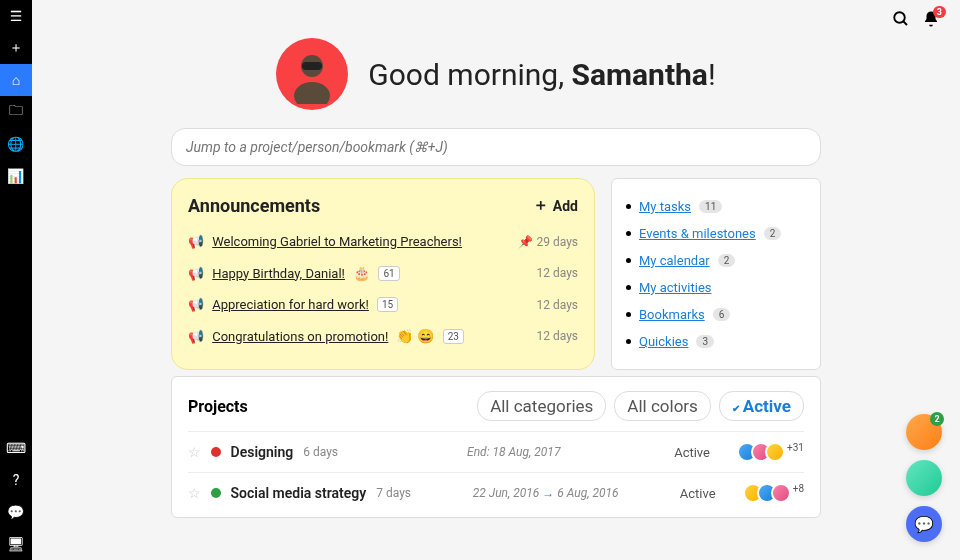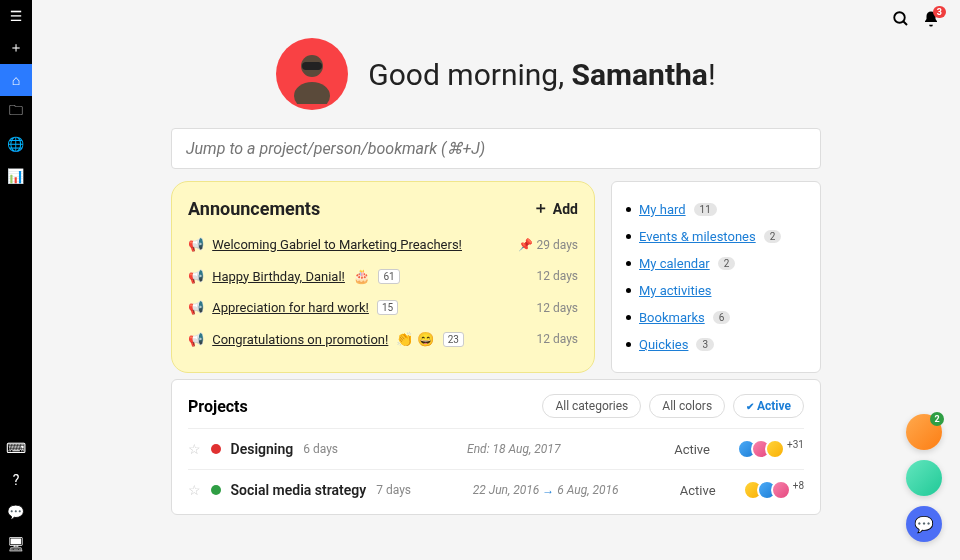--- a/index.html
+++ b/index.html
@@ -11,21 +11,21 @@
 .topbar{position:absolute;right:20px;top:10px;display:flex;gap:12px;align-items:center}
 .topbar .tb-icon{font-size:18px;cursor:pointer;position:relative}
 .bell-badge{position:absolute;top:-4px;right:-6px;background:#f03e3e;color:#fff;border-radius:8px;font-size:9px;font-weight:700;padding:1px 4px}
 .main{position:absolute;left:32px;right:0;top:0;bottom:0;overflow:auto;padding-bottom:20px}
 .greet-row{display:flex;align-items:center;justify-content:center;gap:20px;margin-top:38px}
 .avatar-lg{width:72px;height:72px;border-radius:50%;background:#f94144;display:flex;align-items:center;justify-content:center;overflow:hidden}
 .avatar-lg svg{width:60px;height:60px}
 .greet-text{font-size:30px;color:#222}
 .greet-text .name{font-weight:700}
 .content{width:650px;margin:18px auto 0}
-.jump{width:100%;border:1px solid #ddd;border-radius:4px;background:#fff;padding:10px 14px;font-size:16px;font-style:italic;color:#888}
+.jump{width:100%;border:1px solid #ddd;border-radius:14px;background:#fff;padding:10px 14px;font-size:14px;font-style:italic;color:#888}
 .cols{display:flex;gap:16px;margin-top:12px}
 .ann{flex:1;background:#fff9c4;border:1px solid #f0e68c;border-radius:17px;padding:16px}
 .ann-head{display:flex;align-items:center;justify-content:space-between;margin-bottom:10px}
 .ann-title{font-size:18px;font-weight:700;color:#222}
 .add-btn{font-size:14px;font-weight:700;color:#222;cursor:pointer;display:flex;align-items:center;gap:4px}
 .ann-row{display:flex;align-items:center;gap:8px;padding:8px 0;font-size:13px}
 .mega{font-size:13px}
 .ann-link{color:#222;text-decoration:underline;cursor:pointer}
 .chip{background:#fff;border:1px solid #ccc;border-radius:3px;font-size:10px;padding:1px 4px;color:#555}
 .days{margin-left:auto;color:#888;font-size:12px}
@@ -33,21 +33,21 @@
 .emoji{font-size:14px}
 .links-box{width:210px;background:#fff;border:1px solid #ddd;border-radius:6px;padding:14px}
 .link-row{display:flex;align-items:center;gap:8px;padding:6px 0;font-size:13px}
 .bullet{width:5px;height:5px;border-radius:50%;background:#000;flex-shrink:0}
 .link-a{color:#1c7ed6;text-decoration:underline;cursor:pointer}
 .pill{background:#e5e5e5;border-radius:9px;font-size:10px;padding:1px 6px;color:#555}
 .projects{background:#fff;border:1px solid #ddd;border-radius:6px;margin-top:6px;padding:14px 16px 4px}
 .proj-head{display:flex;align-items:center;margin-bottom:10px}
 .proj-title{font-size:16px;font-weight:700}
 .proj-filters{margin-left:auto;display:flex;gap:8px}
-.filter{border:1px solid #ddd;border-radius:14px;padding:4px 12px;font-size:12px;color:#555;cursor:pointer;background:#fff}
+.filter{border:1px solid #ddd;border-radius:14px;padding:4px 12px;font-size:17px;color:#555;cursor:pointer;background:#fff}
 .filter.active{color:#1c7ed6;font-weight:700}
 .filter.active::before{content:"✔ ";font-size:10px}
 .proj-row{display:flex;align-items:center;gap:10px;padding:10px 0;border-top:1px solid #eee}
 .star{color:#ccc;font-size:14px;cursor:pointer}
 .dot{width:10px;height:10px;border-radius:50%}
 .dot.red{background:#e03131}
 .dot.green{background:#2f9e44}
 .proj-name{font-size:14px;color:#222;font-weight:600}
 .proj-days{font-size:12px;color:#888}
 .proj-date{font-size:12px;color:#888;font-style:italic;margin-left:auto;width:180px;text-align:left}
@@ -146,21 +146,21 @@
           <a class="ann-link">Congratulations on promotion!</a>
           <span class="emoji">👏 😄</span>
           <span class="chip">23</span>
           <span class="days">12 days</span>
         </div>
       </div>
 
       <div class="links-box">
         <div class="link-row">
             <span class="bullet"></span>
-            <a class="link-a">My hard</a>
+            <a class="link-a">My tasks</a>
             <span class="pill">11</span>
           </div>
         <div class="link-row">
             <span class="bullet"></span>
             <a class="link-a">Events &amp; milestones</a>
             <span class="pill">2</span>
           </div>
         <div class="link-row">
             <span class="bullet"></span>
             <a class="link-a">My calendar</a>

